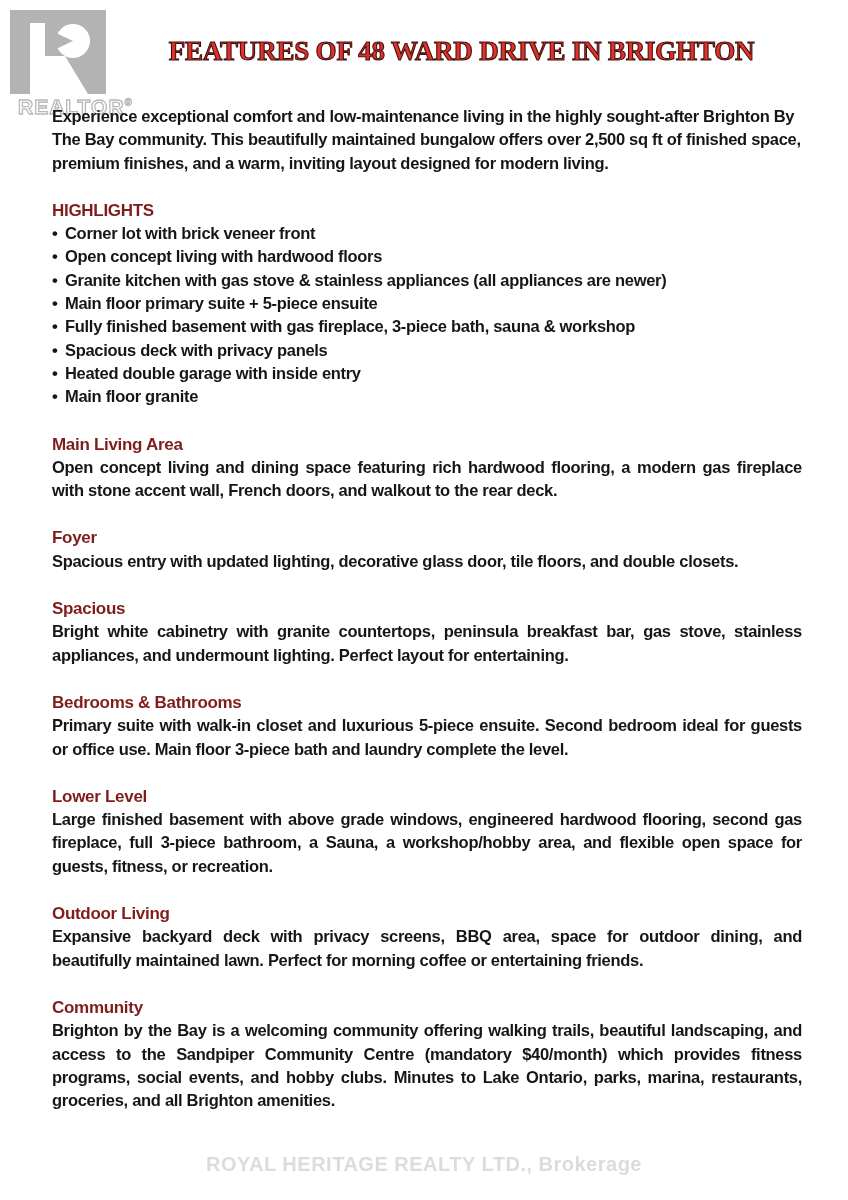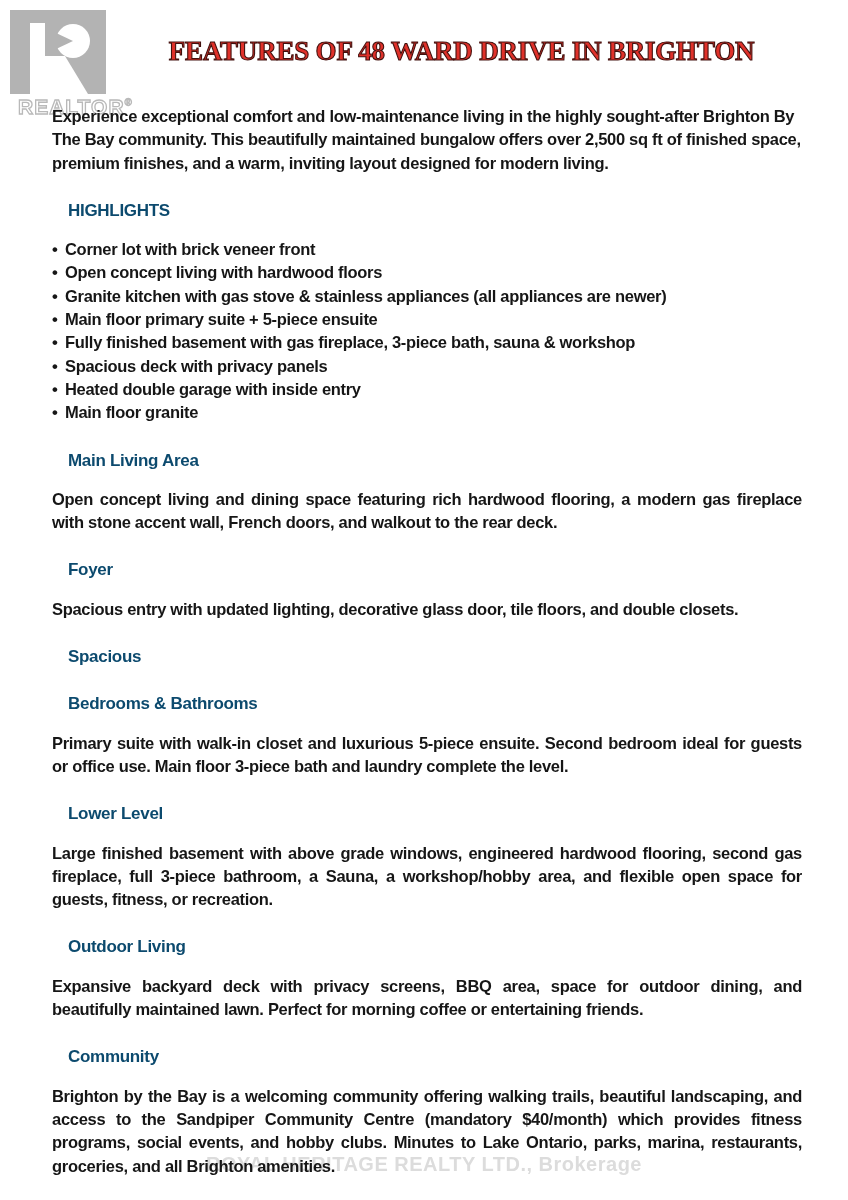--- a/index.html
+++ b/index.html
@@ -45,24 +45,24 @@
     z-index:1;
     color:#161616;
     font-size:16.5px;font-weight:bold;
     letter-spacing:-0.3px;
     line-height:23.3px;
   }
   .content p{margin:0;}
   .intro{text-align:left;}
   .section{margin-top:24px;}
   .section h2{
-    margin:16px;padding:0;
+    margin:0;padding:0;
     font-size:17px;font-weight:bold;
     line-height:23.3px;
-    color:#0c4a6e;
+    color:#7f1d1d;
   }
   .section p{text-align:justify;}
   ul.bullets{list-style:none;margin:0;padding:0;}
   ul.bullets li{position:relative;padding-left:13px;}
   ul.bullets li::before{content:"\2022";position:absolute;left:0;top:0;}
 
   
   .watermark{
     position:absolute;top:1153px;left:0;width:100%;
     text-align:center;
@@ -117,20 +117,21 @@
       <p>Open concept living and dining space featuring rich hardwood flooring, a modern gas fireplace with stone accent wall, French doors, and walkout to the rear deck.</p>
     </div>
 
     <div class="section">
       <h2>Foyer</h2>
       <p>Spacious entry with updated lighting, decorative glass door, tile floors, and double closets.</p>
     </div>
 
     <div class="section">
       <h2>Spacious</h2>
+      <p>Bright white cabinetry with granite countertops, peninsula breakfast bar, gas stove, stainless appliances, and undermount lighting. Perfect layout for entertaining.</p>
     </div>
 
     <div class="section">
       <h2>Bedrooms &amp; Bathrooms</h2>
       <p>Primary suite with walk-in closet and luxurious 5-piece ensuite. Second bedroom ideal for guests or office use. Main floor 3-piece bath and laundry complete the level.</p>
     </div>
 
     <div class="section">
       <h2>Lower Level</h2>
       <p>Large finished basement with above grade windows, engineered hardwood flooring, second gas fireplace, full 3-piece bathroom, a Sauna, a workshop/hobby area, and flexible open space for guests, fitness, or recreation.</p>

